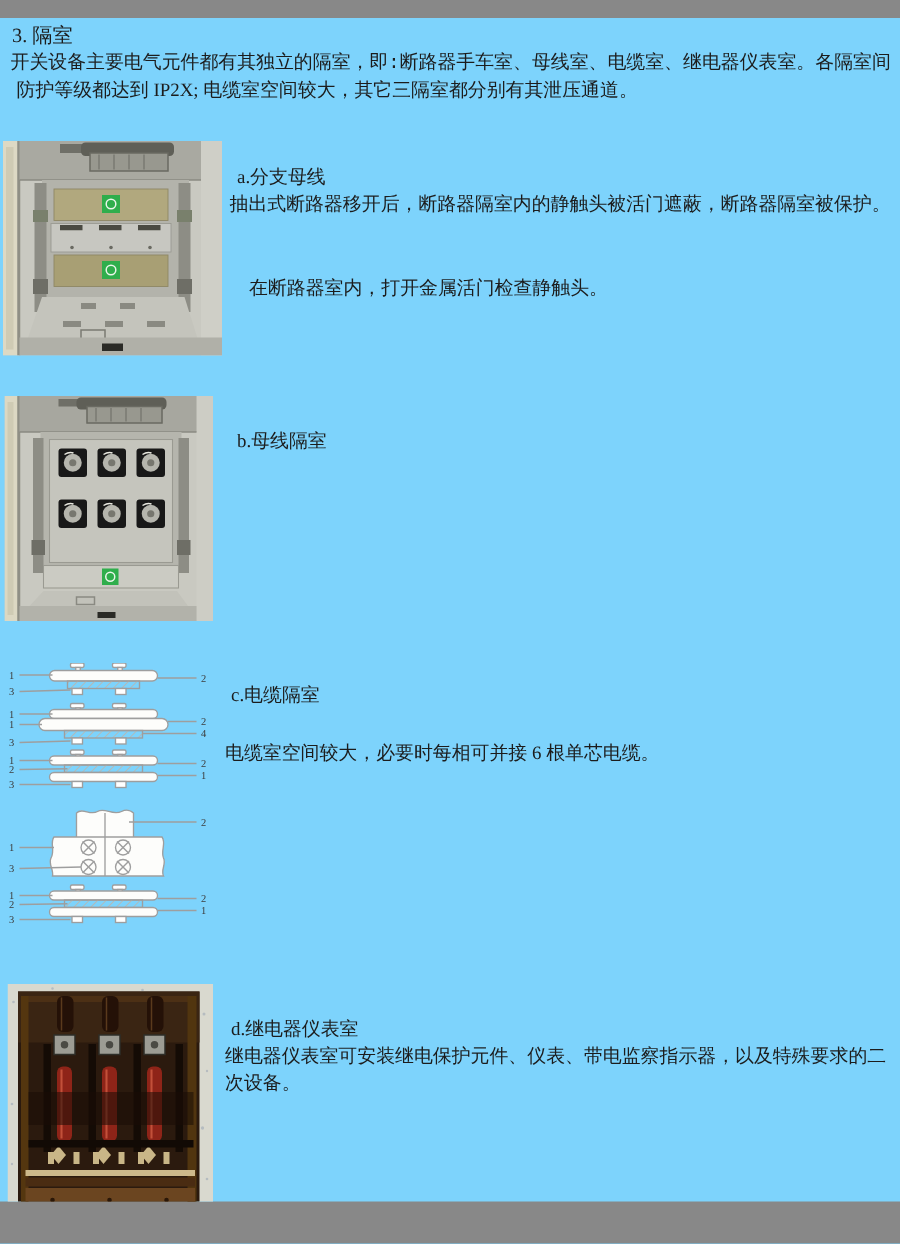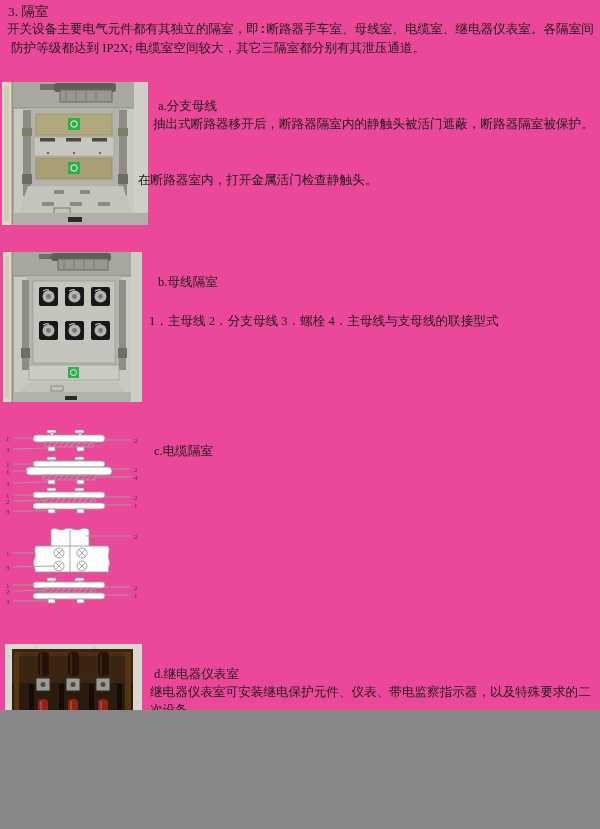--- a/index.html
+++ b/index.html
@@ -1,17 +1,17 @@
 <!DOCTYPE html>
 <html><head>
 <meta charset="utf-8">
 <style>
   html,body{margin:0;padding:0;background:#888;}
   .page{
-    position:relative;width:600px;height:710px;margin:0 auto;background:#ec4899;
+    position:relative;width:600px;height:789px;margin:12px auto;background:#7dd3fc;
     font-family:"Liberation Serif","DejaVu Serif",serif;color:#1c1c1c;overflow:hidden;
   }
   .abs{position:absolute;}
   .txt{font-size:12.6px;line-height:17px;white-space:nowrap;letter-spacing:0px;}
   .wrap{white-space:normal;line-height:17.5px;}
   .title{font-size:13.5px;}
   svg{display:block;}
   .phframe{position:absolute;}
 </style>
 </head>
@@ -75,21 +75,21 @@
         <rect x="96" y="120" width="12" height="4" fill="#8a8a82"></rect>
       <rect x="52" y="126" width="16" height="7" fill="none" stroke="#7a7a72"></rect>
 
       <rect x="11" y="131" width="135" height="12" fill="#b0b0a8"></rect>
       <rect x="66" y="135" width="14" height="5" fill="#2a2a26"></rect>
     </svg>
   </div>
 
   <div class="abs txt" style="left:158px;top:98px;">a.分支母线</div>
   <div class="abs txt" style="left:153px;top:116px;">抽出式断路器移开后，断路器隔室内的静触头被活门遮蔽，断路器隔室被保护。</div>
-  <div class="abs txt" style="left:138px;top:172px;text-align:center;">在断路器室内，打开金属活门检查静触头。</div>
+  <div class="abs txt" style="left:166px;top:172px;text-align:center;">在断路器室内，打开金属活门检查静触头。</div>
 
   <div class="phframe" style="left:3px;top:252px;">
     <svg width="139" height="150" viewBox="0 0 139 150">
       <rect width="139" height="150" fill="#c9c9c1"></rect>
       <rect x="128" y="0" width="11" height="150" fill="#cdcdc5"></rect>
 
       <rect x="0" y="0" width="10" height="150" fill="#dcd8c3"></rect>
       <rect x="2" y="4" width="4" height="142" fill="#cfcbb4"></rect>
       <rect x="8.5" y="0" width="2" height="150" fill="#8f8f85"></rect>
 
@@ -155,21 +155,20 @@
       <circle cx="70.5" cy="120.5" r="3" fill="none" stroke="#eaf6ea" stroke-width="1"></circle>
 
       <polygon points="12,145 126,145 115,130 26,130" fill="#c2c2ba"></polygon>
       <rect x="48" y="134" width="12" height="5" fill="none" stroke="#8a8a82"></rect>
       <rect x="10" y="140" width="118" height="10" fill="#b2b2aa"></rect>
       <rect x="62" y="144" width="12" height="4" fill="#2a2a26"></rect>
     </svg>
   </div>
 
   <div class="abs txt" style="left:158px;top:274px;">b.母线隔室</div>
-  <div class="abs txt" style="left:149px;top:313px;">1．主母线 2．分支母线 3．螺栓 4．主母线与支母线的联接型式</div>
 
   <div class="phframe" style="left:3px;top:430px;">
     <svg width="140" height="180" viewBox="0 0 140 180">
       <defs>
         <pattern id="hatch" width="4" height="4" patternUnits="userSpaceOnUse" patternTransform="rotate(45)">
           <line x1="0" y1="0" x2="0" y2="4" stroke="#b8b8b2" stroke-width="1.2"></line>
         </pattern>
       </defs>
       <g stroke="#9e9e9e" fill="none" stroke-width="0.9">
 
@@ -279,20 +278,21 @@
           <text x="3" y="11.5" font-size="7" stroke="none" fill="#3c3c3c">2</text>
           <text x="3" y="21.5" font-size="7" stroke="none" fill="#3c3c3c">3</text>
           <text x="131" y="7.5" font-size="7" stroke="none" fill="#3c3c3c">2</text>
           <text x="131" y="15.5" font-size="7" stroke="none" fill="#3c3c3c">1</text>
         </g>
       </g>
     </svg>
   </div>
 
   <div class="abs txt" style="left:154px;top:443px;text-align:center;">c.电缆隔室</div>
+  <div class="abs txt" style="left:150px;top:482px;">电缆室空间较大，必要时每相可并接 6 根单芯电缆。</div>
 
   <div class="phframe" style="left:5px;top:644px;">
     <svg width="137" height="169" viewBox="0 0 137 169">
 
       <rect width="137" height="169" fill="#d9d9cf"></rect>
       <g fill="#a7b0ba" opacity="0.7">
         <circle cx="4" cy="12" r="0.9"></circle>
           <circle cx="131" cy="20" r="1"></circle>
           <circle cx="133" cy="58" r="0.8"></circle>
         <circle cx="130" cy="96" r="1.1"></circle>

